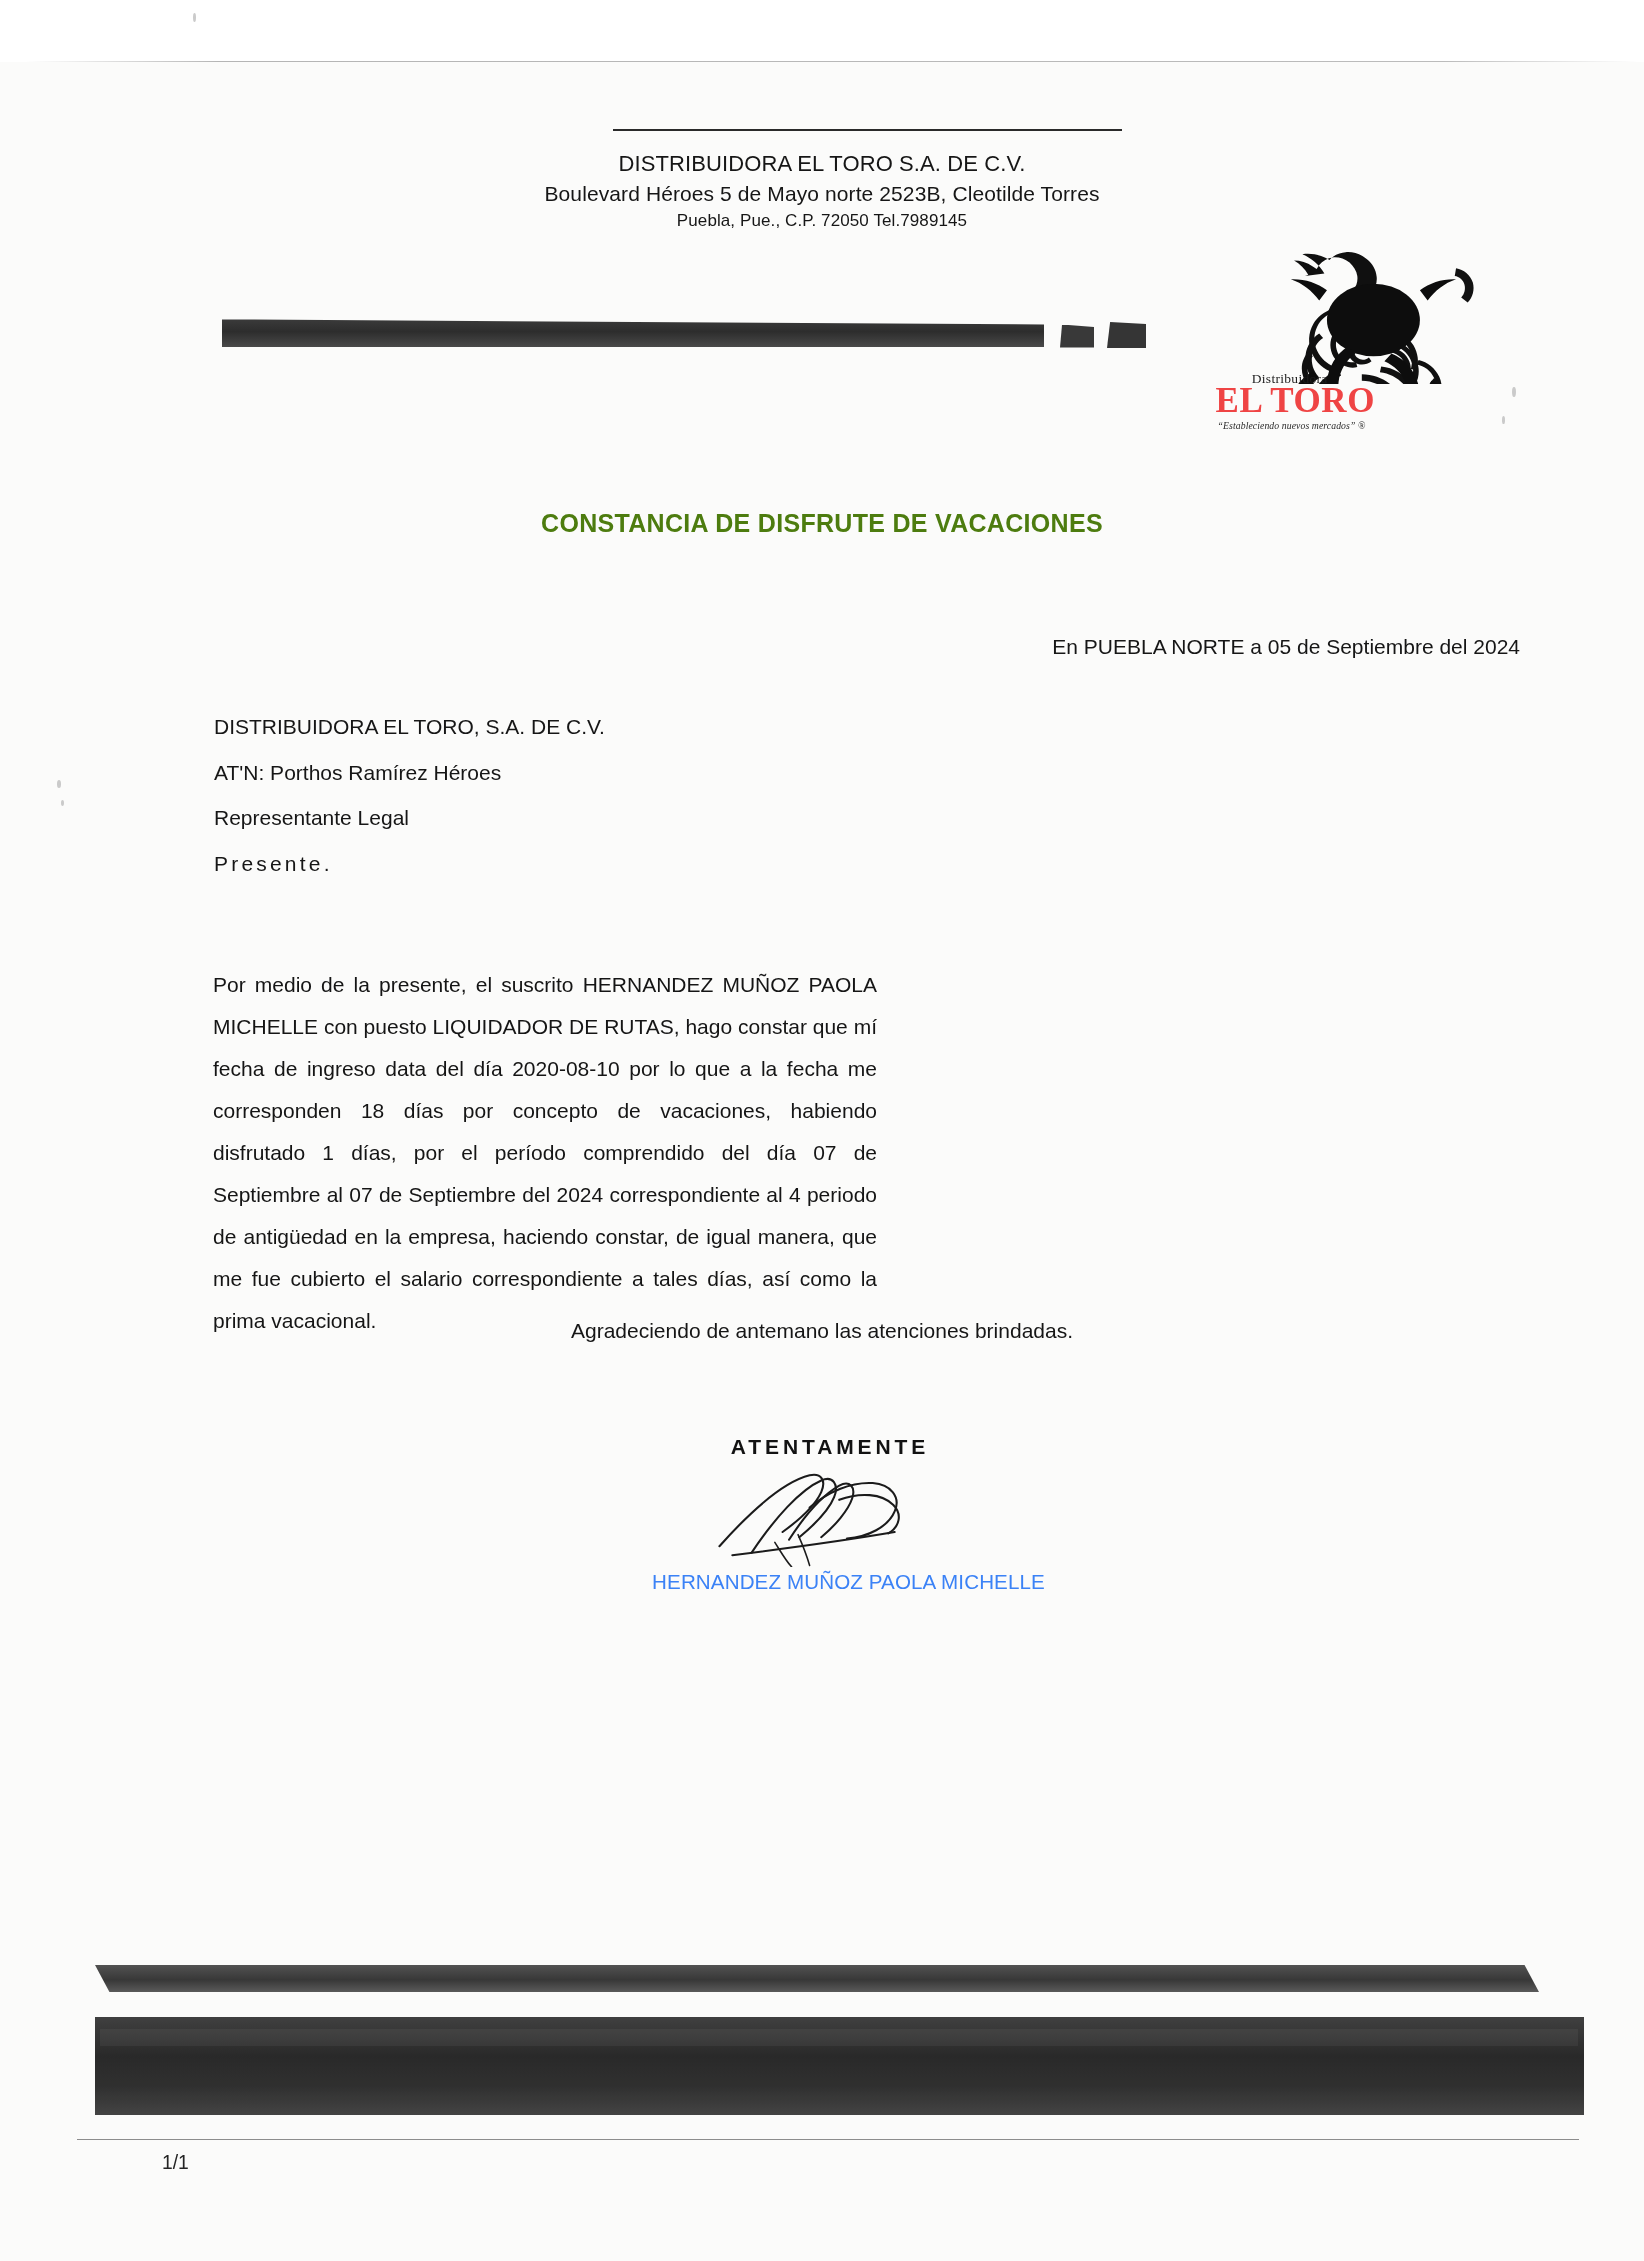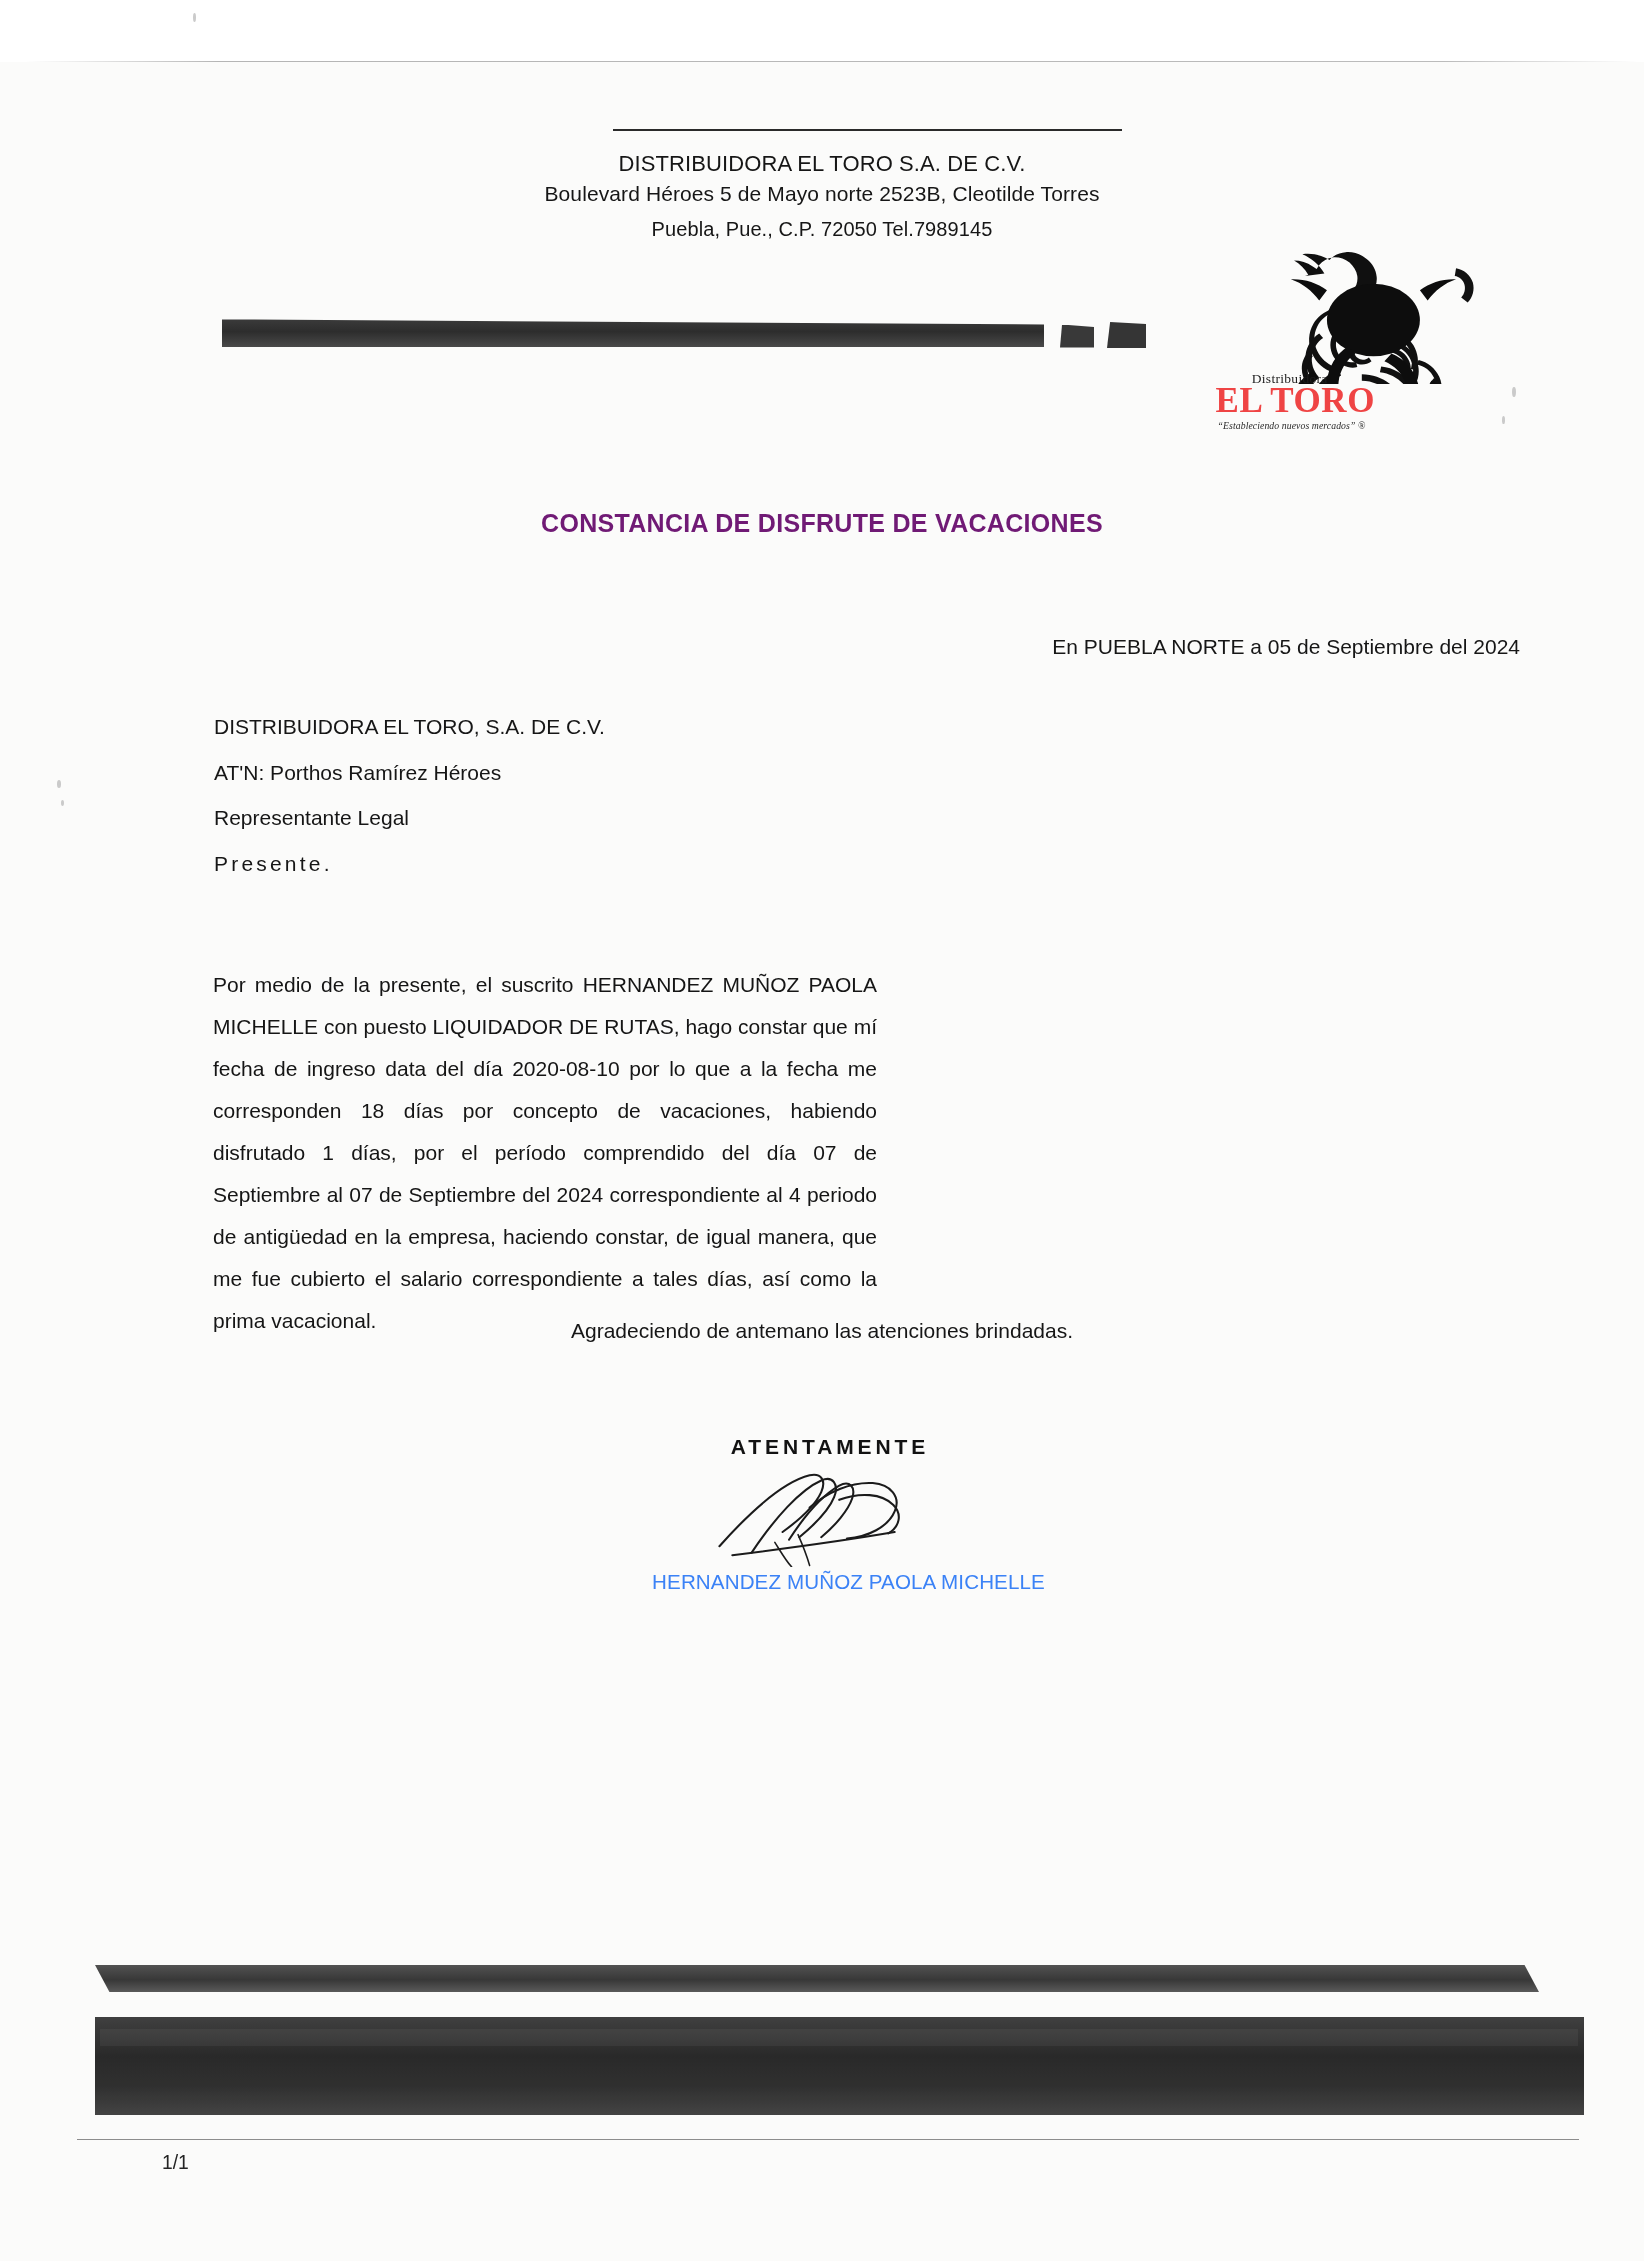--- a/index.html
+++ b/index.html
@@ -46,21 +46,21 @@
     left: 0;
     width: 1644px;
     text-align: center;
     font-size: 21px;
     line-height: 1.42;
     color: #161616;
     letter-spacing: 0.1px;
   }
   .letterhead .l1 { font-size: 22px; }
   .letterhead .l2 { font-size: 21px; }
-  .letterhead .l3 { font-size: 20px; margin-top: 6px; }
+  .letterhead .l3 { font-size: 17px; }
 
   
   .topbar-wrap {
     position: absolute;
     top: 313px;
     left: 222px;
     width: 935px;
     height: 39px;
   }
   .topbar-main {
@@ -145,21 +145,21 @@
   
   .doc-title {
     position: absolute;
     top: 509px;
     left: 0;
     width: 1644px;
     text-align: center;
     font-size: 25px;
     font-weight: bold;
     letter-spacing: 0.3px;
-    color: #701a75;
+    color: #4d7c0f;
   }
 
   
   .place-date {
     position: absolute;
     top: 635px;
     left: 0;
     width: 1520px;
     text-align: right;
     font-size: 21px;

